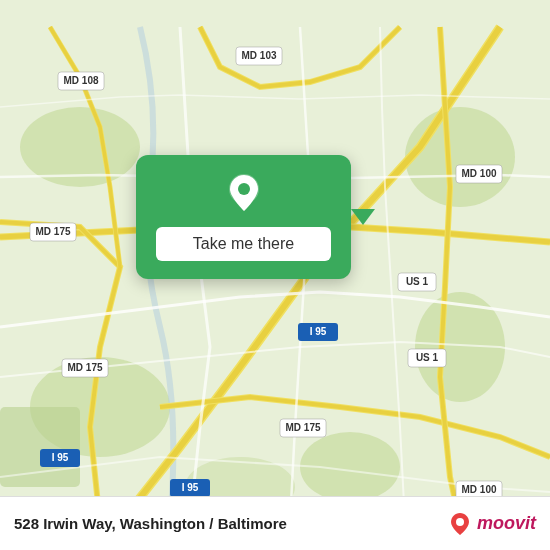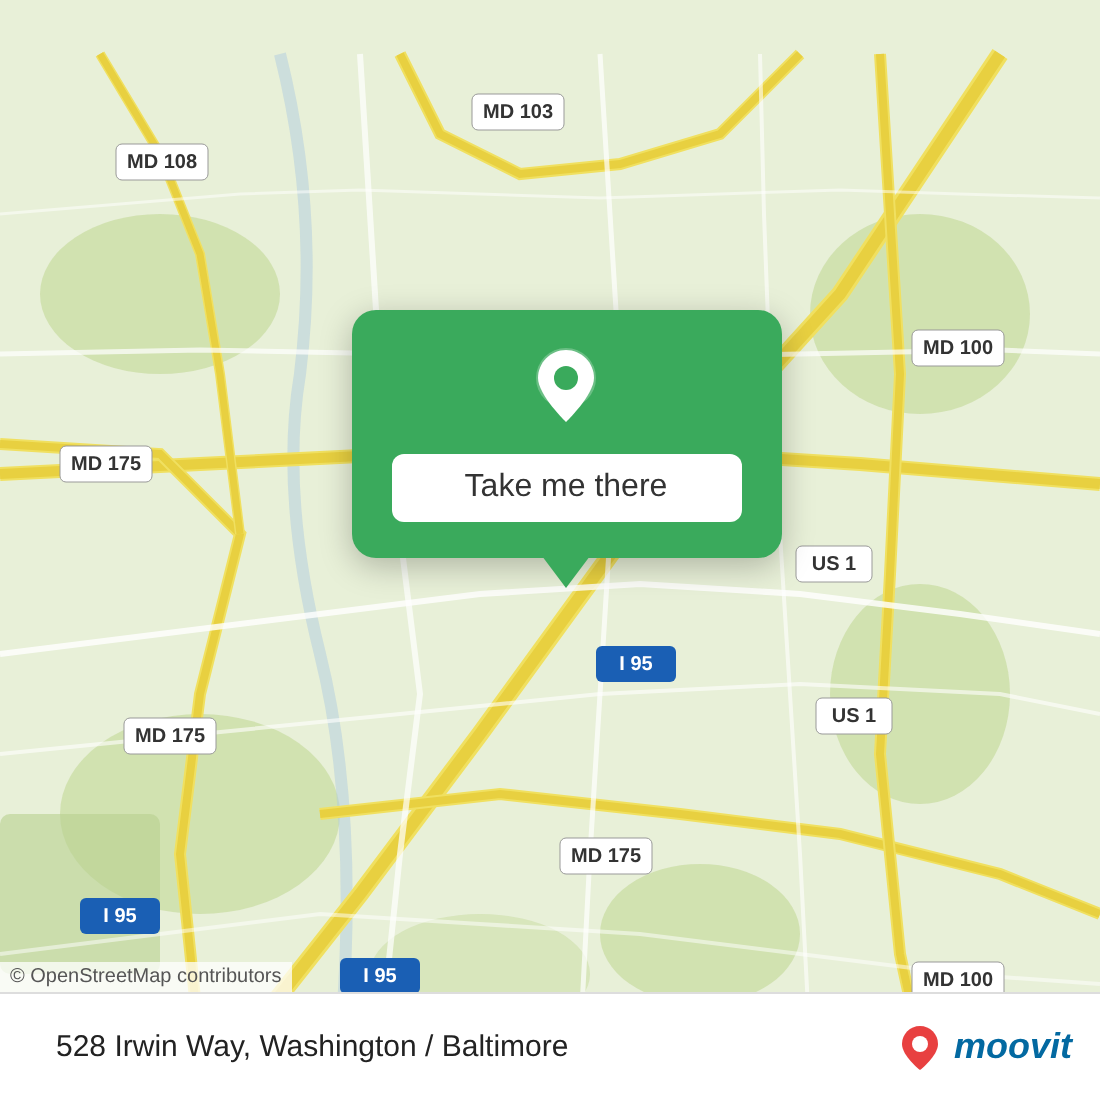--- a/index.html
+++ b/index.html
@@ -37,63 +37,62 @@
       align-items: center;
       justify-content: space-between;
       border-top: 1px solid #ddd;
       height: 54px;
       z-index: 10;
     }
 
     #address-text {
       font-size: 15px;
       color: #222;
-      font-weight: 400;
-      margin-left: 14px;
+      font-weight: 700;
     }
 
     #moovit-logo {
       display: flex;
       align-items: center;
       gap: 4px;
     }
 
     .moovit-icon {
       width: 26px;
       height: 26px;
     }
 
     .moovit-word {
       font-size: 18px;
       font-weight: bold;
-      color: #0369a1;
+      color: #be185d;
       font-style: italic;
     }
 
     
     #attribution {
       position: absolute;
       bottom: 54px;
       left: 0;
       background: rgba(255,255,255,0.75);
       font-size: 10px;
       color: #555;
       padding: 2px 5px;
       z-index: 9;
     }
 
     
     #popup {
       position: absolute;
       top: 155px;
-      left: 158px;
+      left: 136px;
       width: 250px;
       z-index: 20;
       display: flex;
-      flex-direction: column;
+      flex-direction: row;
       align-items: center;
     }
 
     #popup-box {
       background: #3aaa5c;
       border-radius: 12px;
       padding: 16px 20px 18px 20px;
       display: flex;
       flex-direction: column;
       align-items: center;
@@ -228,23 +227,20 @@
       <svg class="pin-icon" viewBox="0 0 44 44" xmlns="http://www.w3.org/2000/svg">
         <circle cx="22" cy="18" r="15" fill="white" opacity="0.25"></circle>
         <path d="M22 4 C14.3 4 8 10.3 8 18 C8 26.5 22 40 22 40 C22 40 36 26.5 36 18 C36 10.3 29.7 4 22 4Z" fill="white"></path>
         <circle cx="22" cy="18" r="6" fill="#3aaa5c"></circle>
       </svg>
       <button id="take-me-there-btn">Take me there</button>
     </div>
     <div id="popup-tail"></div>
   </div>
 
-  <div id="attribution">
-    <span>© OpenStreetMap contributors</span>
-  </div>
 
   <div id="info-bar">
     <span id="address-text">528 Irwin Way, Washington / Baltimore</span>
     <div id="moovit-logo">
 
       <svg class="moovit-icon" viewBox="0 0 26 26" xmlns="http://www.w3.org/2000/svg">
         <path d="M13 2 C8.0 2 4 6.0 4 11 C4 17 13 24 13 24 C13 24 22 17 22 11 C22 6.0 18.0 2 13 2Z" fill="#e84040"></path>
         <circle cx="13" cy="11" r="4" fill="white"></circle>
       </svg>
       <span class="moovit-word">moovit</span>

